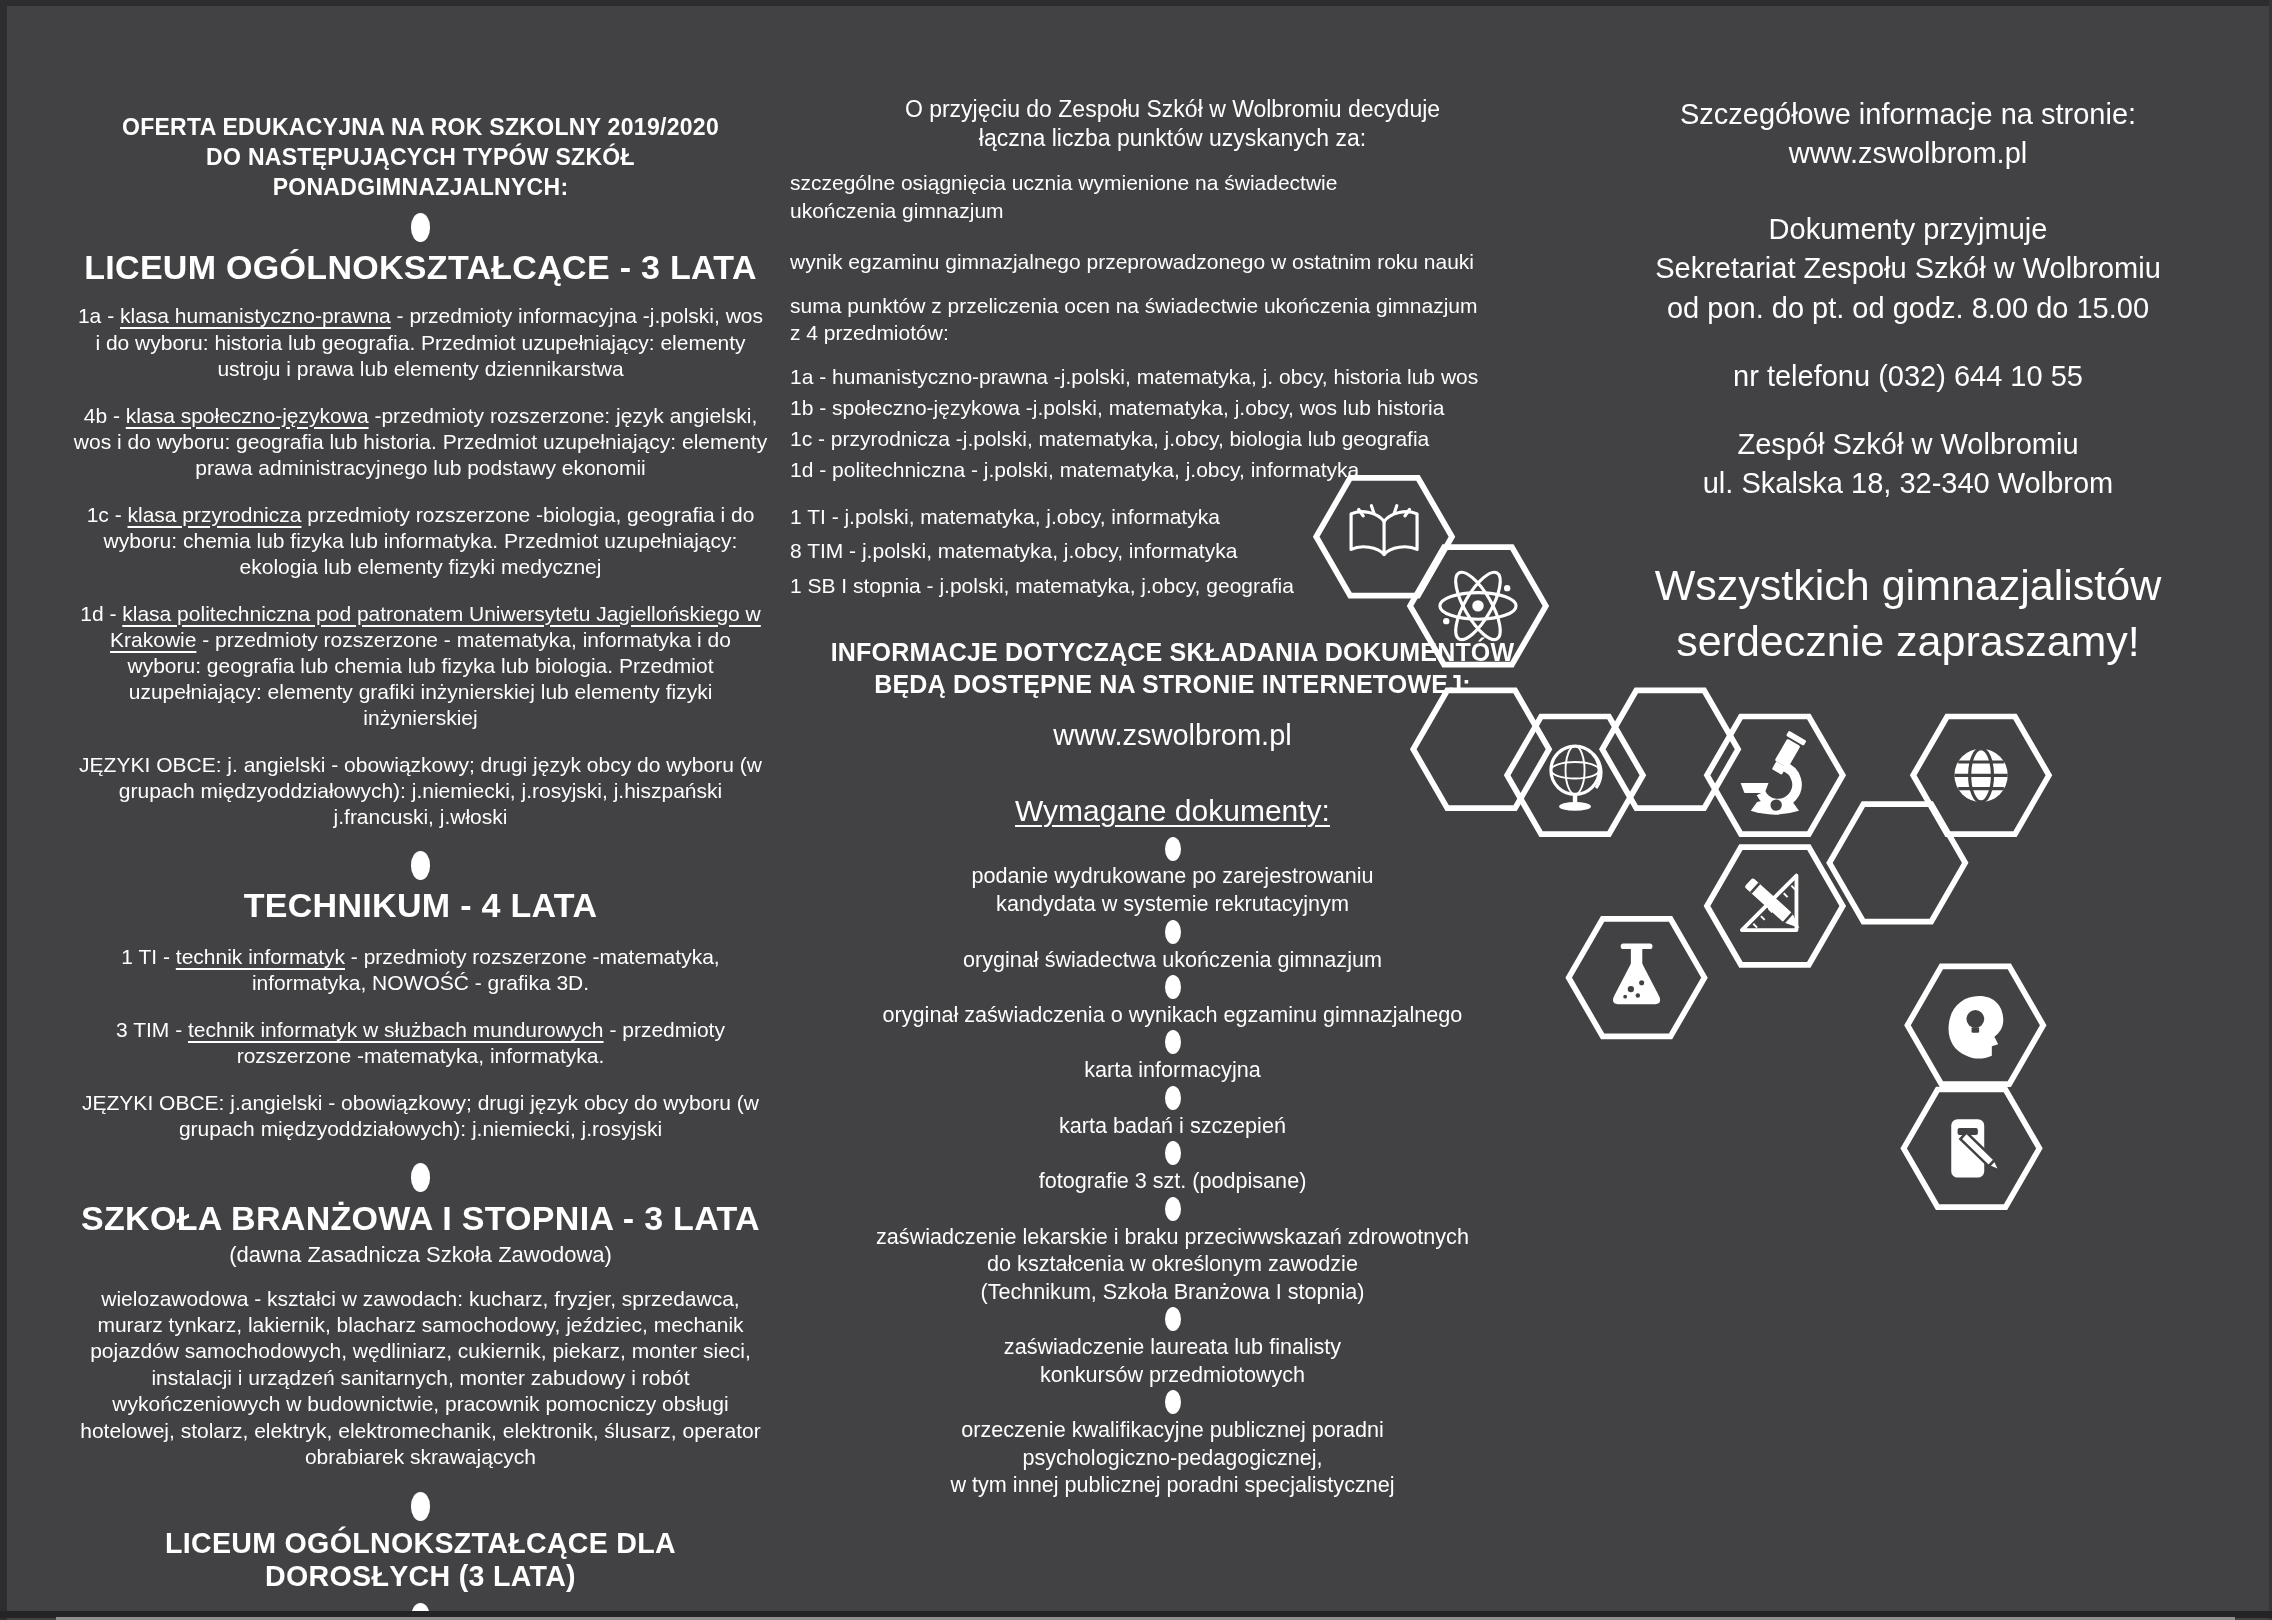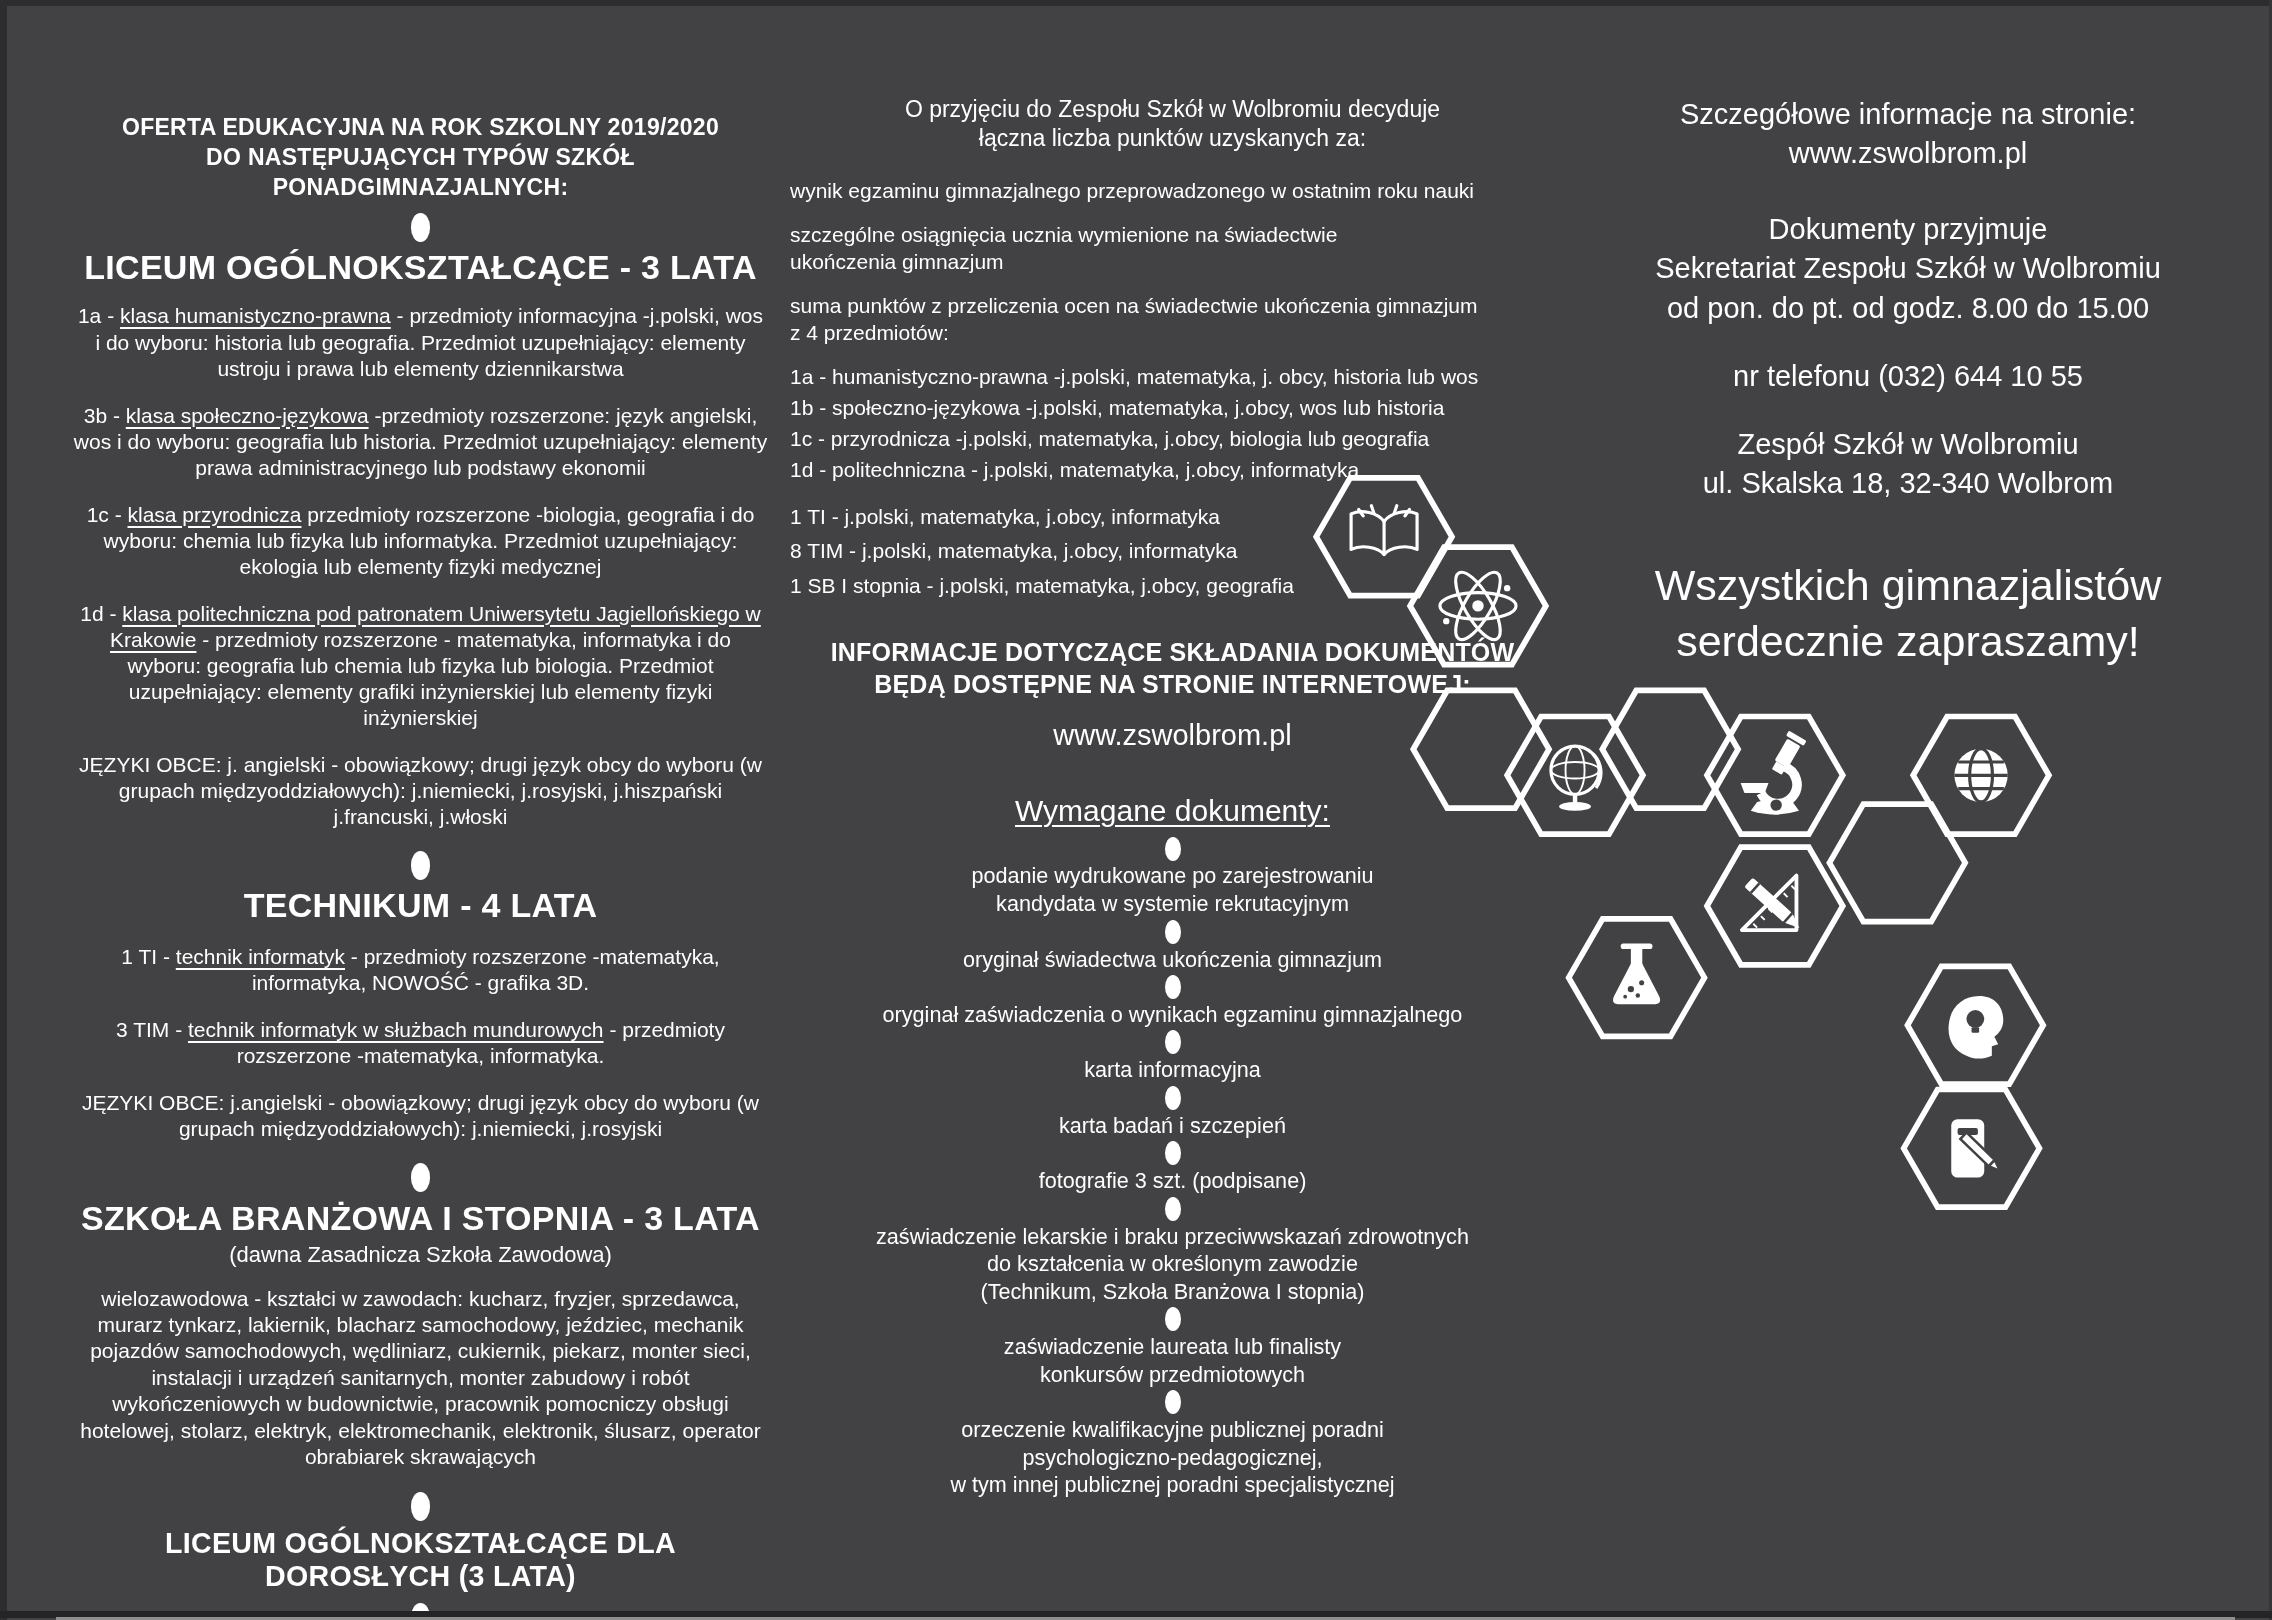--- a/index.html
+++ b/index.html
@@ -74,21 +74,21 @@
 
   <div class="col col-left">
     <div class="l-header pre">OFERTA EDUKACYJNA NA ROK SZKOLNY 2019/2020
 DO NASTĘPUJĄCYCH TYPÓW SZKÓŁ PONADGIMNAZJALNYCH:</div>
 
     <div class="dot"></div>
 
     <div class="l-h1">LICEUM OGÓLNOKSZTAŁCĄCE - 3 LATA</div>
 
     <p class="l-para first"><span>1a - </span><span class="u">klasa humanistyczno-prawna</span><span> - przedmioty informacyjna -j.polski, wos i do wyboru: historia lub geografia. Przedmiot uzupełniający: elementy ustroju i prawa lub elementy dziennikarstwa</span></p>
-    <p class="l-para"><span>3b - </span><span class="u">klasa społeczno-językowa</span><span> -przedmioty rozszerzone: język angielski, wos i do wyboru: geografia lub historia. Przedmiot uzupełniający: elementy prawa administracyjnego lub podstawy ekonomii</span></p>
+    <p class="l-para"><span>4b - </span><span class="u">klasa społeczno-językowa</span><span> -przedmioty rozszerzone: język angielski, wos i do wyboru: geografia lub historia. Przedmiot uzupełniający: elementy prawa administracyjnego lub podstawy ekonomii</span></p>
     <p class="l-para"><span>1c - </span><span class="u">klasa przyrodnicza</span><span> przedmioty rozszerzone  -biologia, geografia i do wyboru: chemia  lub fizyka lub informatyka. Przedmiot uzupełniający: ekologia lub elementy fizyki medycznej</span></p>
     <p class="l-para"><span>1d - </span><span class="u">klasa politechniczna pod patronatem Uniwersytetu Jagiellońskiego w Krakowie</span><span> - przedmioty rozszerzone - matematyka, informatyka i do wyboru: geografia lub chemia lub fizyka lub biologia. Przedmiot uzupełniający: elementy grafiki inżynierskiej lub elementy fizyki inżynierskiej</span></p>
 
     <p class="l-para gap">JĘZYKI OBCE:  j. angielski - obowiązkowy; drugi język obcy do wyboru (w grupach międzyoddziałowych): j.niemiecki, j.rosyjski, j.hiszpański j.francuski, j.włoski</p>
 
     <div class="dot mt-sep"></div>
 
     <div class="l-h1">TECHNIKUM - 4 LATA</div>
 
     <p class="l-para gap"><span>1 TI - </span><span class="u">technik informatyk</span><span> - przedmioty rozszerzone -matematyka, informatyka, NOWOŚĆ - grafika 3D.</span></p>
@@ -108,23 +108,23 @@
     <div class="l-h1 small">LICEUM OGÓLNOKSZTAŁCĄCE DLA DOROSŁYCH (3 LATA)</div>
 
     <div class="dot"></div>
 
   </div>
 
   <div class="col col-mid">
     <div class="m-intro pre">O przyjęciu do Zespołu Szkół w Wolbromiu decyduje
 łączna liczba punktów uzyskanych za:</div>
 
-    <div class="m-crit c1 pre">wynik egzaminu gimnazjalnego przeprowadzonego w ostatnim roku nauki</div>
     <div class="m-crit pre">szczególne osiągnięcia ucznia wymienione na świadectwie
 ukończenia gimnazjum</div>
+    <div class="m-crit c1 pre">wynik egzaminu gimnazjalnego przeprowadzonego w ostatnim roku nauki</div>
     <div class="m-crit pre">suma punktów z przeliczenia ocen na świadectwie ukończenia gimnazjum
 z 4 przedmiotów:</div>
 
     <div class="m-subjects">
       <div>1a - humanistyczno-prawna -j.polski, matematyka, j. obcy, historia lub wos</div>
       <div>1b - społeczno-językowa -j.polski, matematyka, j.obcy, wos lub historia</div>
       <div>1c -  przyrodnicza -j.polski, matematyka, j.obcy, biologia lub geografia</div>
       <div>1d - politechniczna - j.polski, matematyka, j.obcy, informatyka</div>
     </div>
 

